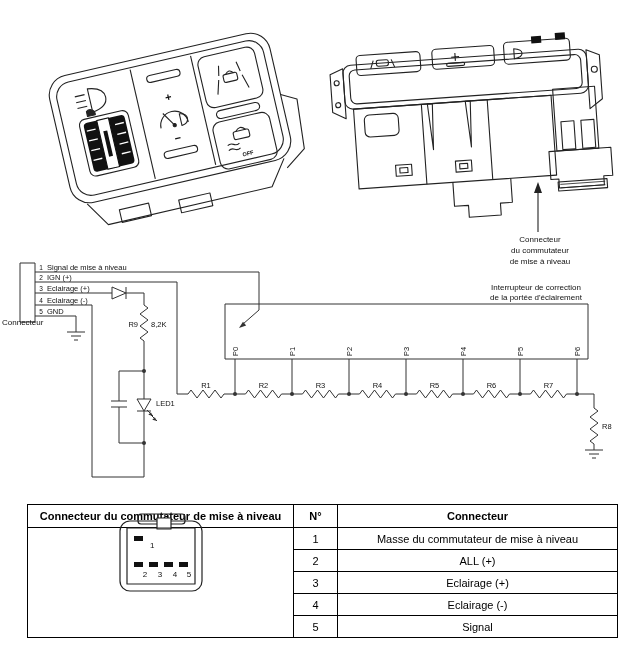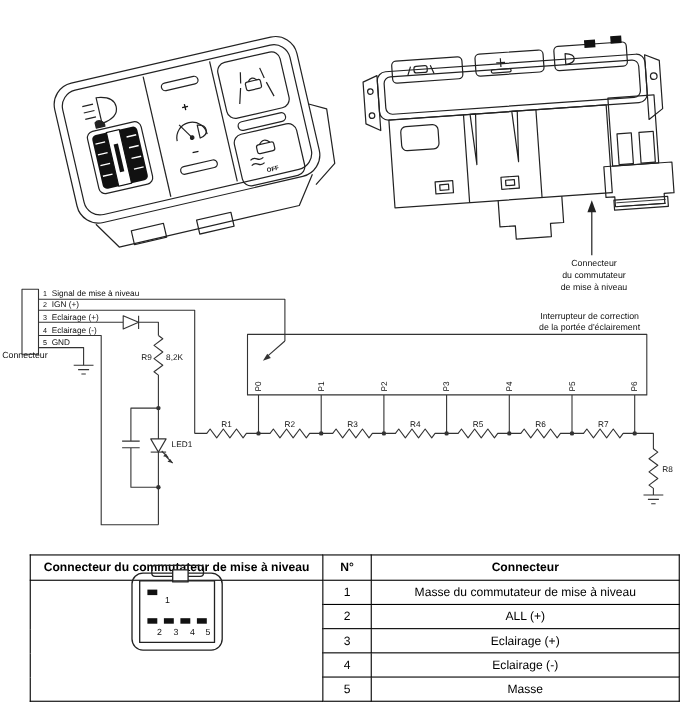--- a/index.html
+++ b/index.html
@@ -285,18 +285,18 @@
   <tr>
     <td>3</td>
     <td>Eclairage (+)</td>
   </tr>
   <tr>
     <td>4</td>
     <td>Eclairage (-)</td>
   </tr>
   <tr>
     <td>5</td>
-    <td>Masse</td>
+    <td>Signal</td>
   </tr>
 </tbody>
     </table>
 
 </div>
 
 </body></html>

